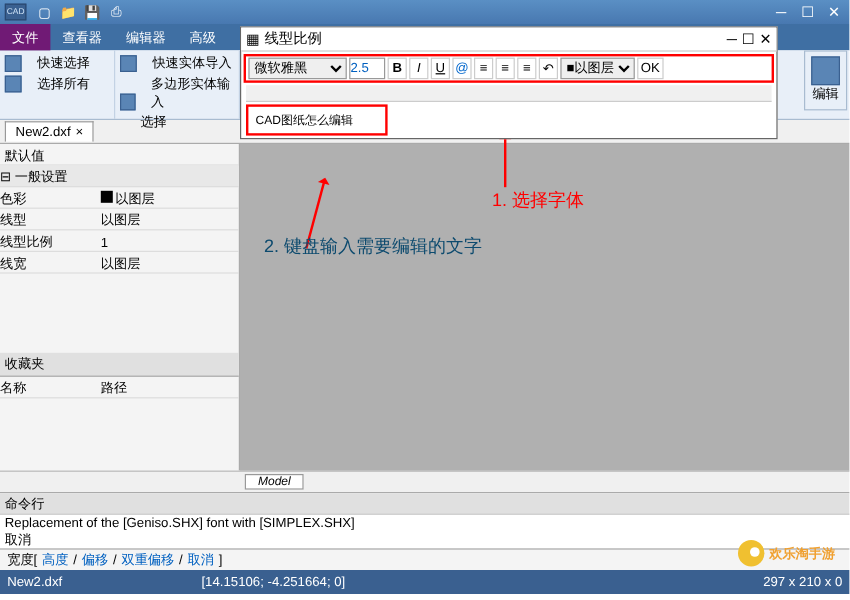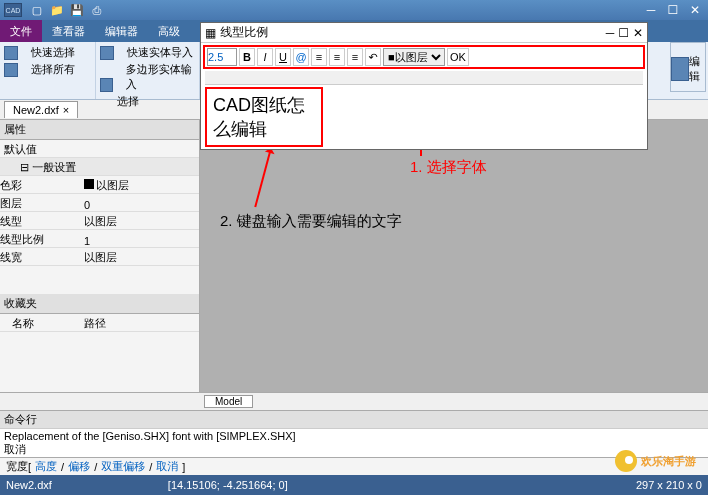--- a/index.html
+++ b/index.html
@@ -31,41 +31,41 @@
 .te-title{height:20px;background:#fff;border-bottom:1px solid #ccc;display:flex;align-items:center;padding:0 4px;gap:4px}
 .te-title .spacer{flex:1}
 .te-title span{font-size:12px}
 .te-toolbar{height:24px;border:2px solid red;margin:2px;display:flex;align-items:center;gap:2px;padding:0 2px}
 .te-toolbar select,.te-toolbar input{height:18px;border:1px solid #999;font-size:11px}
 .te-toolbar .font{width:82px}
 .te-toolbar .size{width:30px;color:#0060c0}
 .te-toolbar .btn{width:16px;height:18px;border:1px solid #ccc;display:flex;align-items:center;justify-content:center;font-size:11px;cursor:pointer}
 .te-toolbar .layer{width:62px}
 .te-ruler{height:14px;background:#f0f0f0;border-bottom:1px solid #ccc;margin:0 4px}
-.te-text{border:2px solid red;margin:2px 4px;padding:4px 6px;width:118px;font-size:18px}
+.te-text{border:2px solid red;margin:2px 4px;padding:4px 6px;width:118px;font-size:10px}
 .anno1{position:absolute;left:210px;top:38px;color:red;font-size:15px}
-.anno2{position:absolute;left:20px;top:92px;color:#000000;font-size:15px}
+.anno2{position:absolute;left:20px;top:76px;color:#0c4a6e;font-size:15px}
 .arrow1{position:absolute;left:220px;top:-8px;width:2px;height:44px;background:red}
 .arrow1::before{content:"";position:absolute;top:-6px;left:-4px;border:5px solid transparent;border-bottom-color:red}
 .arrow2{position:absolute;left:62px;top:28px;width:2px;height:60px;background:red;transform:rotate(15deg)}
 .arrow2::before{content:"";position:absolute;top:-6px;left:-4px;border:5px solid transparent;border-bottom-color:red}
 .model-tabs{height:18px;background:#f0f0f0;border-top:1px solid #aaa;display:flex;align-items:center;padding-left:4px}
-.model-tab{padding:0 10px;border:1px solid #999;background:#fff;font-size:10px}
+.model-tab{padding:0 10px;border:1px solid #999;background:#fff;font-style:italic;font-size:10px}
 .cmd-area{border-top:1px solid #aaa}
 .cmd-hdr{background:#e0e0e0;padding:1px 4px;font-size:11px;border-bottom:1px solid #ccc}
 .cmd-body{padding:1px 4px;height:28px;font-size:10px}
 .status{height:18px;background:#f4f4f4;border-top:1px solid #aaa;display:flex;align-items:center;padding:0 6px}
 .status .lnk{color:#0060c0;margin:0 4px}
 .footer{height:20px;background:#3a6090;color:#fff;display:flex;align-items:center;padding:0 6px;font-size:10px}
 .footer .coords{margin-left:116px}
 .footer .dims{margin-left:auto}
 .watermark{position:absolute;right:12px;bottom:28px;display:flex;align-items:center;gap:4px;color:#f0a030;font-size:13px;font-weight:bold}
 .watermark .circ{width:22px;height:22px;background:#f0c030;border-radius:50%;position:relative}
 .watermark .circ::after{content:"";position:absolute;width:8px;height:8px;background:#fff;border-radius:50%;top:6px;left:10px}
-.right-tool{position:absolute;right:2px;top:42px;width:36px;height:50px;background:#e8eff8;border:1px solid #a8bbd0;display:flex;flex-direction:row;align-items:center;padding-top:4px}
+.right-tool{position:absolute;right:2px;top:42px;width:36px;height:50px;background:#e8eff8;border:1px solid #a8bbd0;display:flex;flex-direction:column;align-items:center;padding-top:4px}
 .right-tool .ic{width:24px;height:24px;background:#5a85b5;border:1px solid #3a6090}
 .sw{width:10px;height:10px;background:#000;display:inline-block;margin-right:2px}
 </style>
 </head>
 <body>
 
 <div class="titlebar">
   <div class="logo">CAD</div>
   <div class="tb-icons">
     <span>▢</span>
@@ -121,67 +121,63 @@
 
 <div class="doc-tabs">
   <div class="doc-tab">
       <span>New2.dxf</span>
       <span>×</span>
     </div>
 </div>
 
 <div class="main">
   <div class="left">
-    <div class="panel-hdr">属性</div>
     <div class="prop-row">
         <div class="k" style="padding-left:4px">默认值</div>
       </div>
     <div class="prop-row hdr">
-        <div class="k" style="padding-left:20px">⊟ <span>一般设置</span></div>
+        <div class="k" style="padding-left:0">⊟ <span>一般设置</span></div>
       </div>
     <div class="prop-row">
         <div class="k">色彩</div>
         <div class="v"><span class="sw"></span><span>以图层</span></div>
       </div>
     <div class="prop-row">
-        <div class="k">图层</div>
-        <div class="v">0</div>
-      </div>
-    <div class="prop-row">
         <div class="k">线型</div>
         <div class="v">以图层</div>
       </div>
     <div class="prop-row">
         <div class="k">线型比例</div>
         <div class="v">1</div>
       </div>
     <div class="prop-row">
         <div class="k">线宽</div>
         <div class="v">以图层</div>
       </div>
     <div style="flex:1"></div>
     <div class="panel-hdr">收藏夹</div>
     <div class="prop-row">
-        <div class="k" style="padding-left:12px">名称</div>
+        <div class="k" style="padding-left:0">名称</div>
         <div class="v">路径</div>
       </div>
     <div style="height:60px"></div>
   </div>
 
   <div class="canvas">
     <div class="text-editor">
       <div class="te-title">
         <span>▦</span>
         <span>线型比例</span>
         <span class="spacer"></span>
         <span>─</span>
         <span>☐</span>
         <span>✕</span>
       </div>
       <div class="te-toolbar">
+        <select class="font"><option>微软雅黑</option></select>
         <input class="size" value="2.5" style="">
         <span class="btn">
             <b>B</b>
           </span>
         <span class="btn">
             <i>I</i>
           </span>
         <span class="btn">
             <u>U</u>
           </span>

